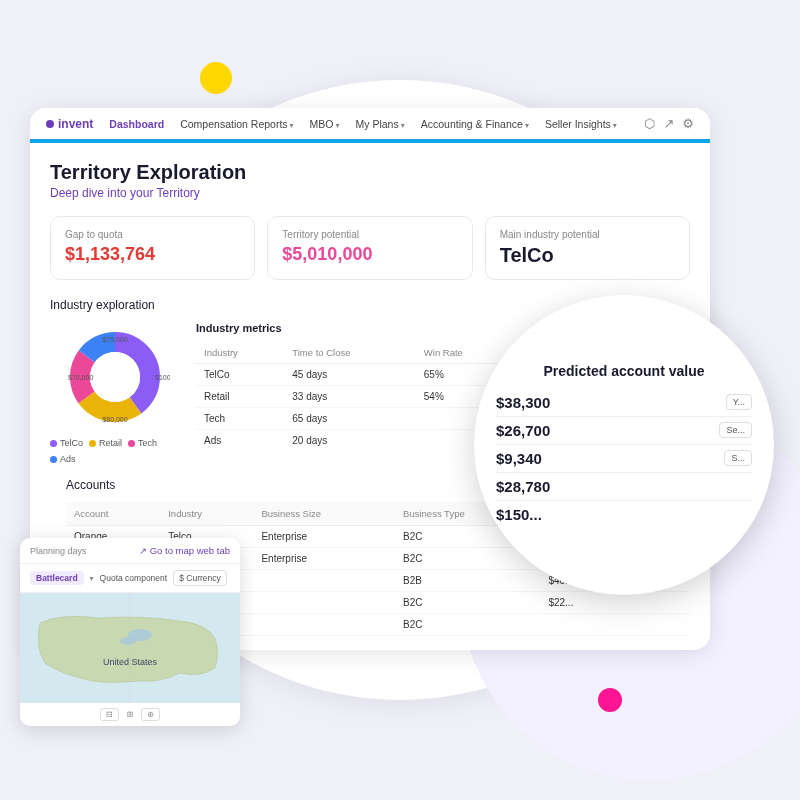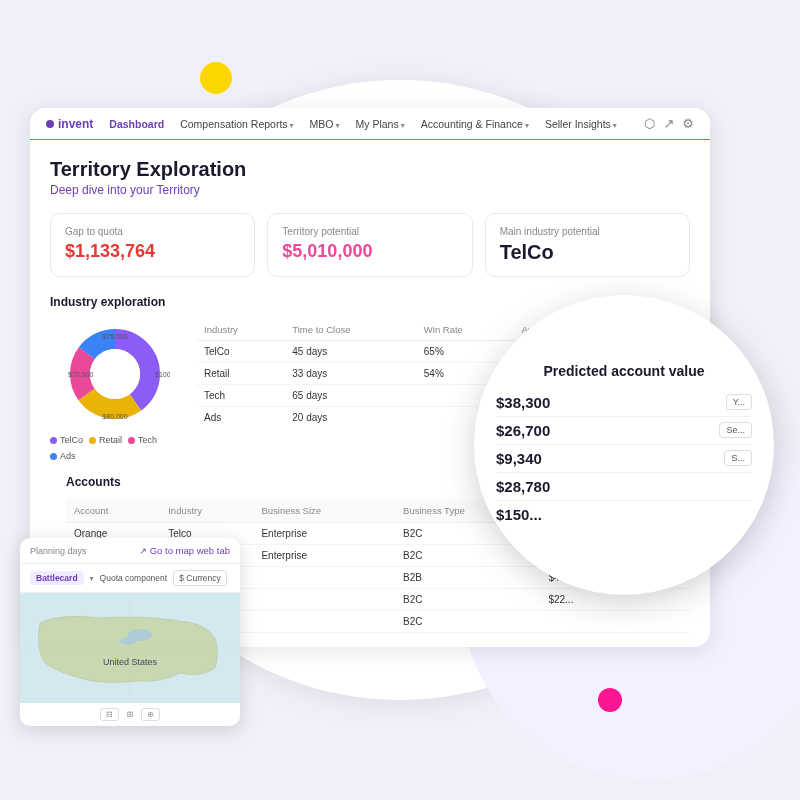--- a/index.html
+++ b/index.html
@@ -58,21 +58,21 @@
       box-shadow: 0 4px 24px rgba(0,0,0,0.10);
       z-index: 5;
       overflow: hidden;
     }
 
     
     .navbar {
       display: flex;
       align-items: center;
       padding: 8px 16px;
-      border-bottom: 1px solid #0ea5e9;
+      border-bottom: 4px solid #0ea5e9;
       background: white;
       gap: 16px;
       font-size: 11px;
       color: #333;
     }
     .navbar-brand {
       display: flex;
       align-items: center;
       gap: 4px;
       font-weight: 700;
@@ -147,21 +147,21 @@
       font-size: 18px;
       font-weight: 700;
     }
     .kpi-value-red { color: #e53935; }
     .kpi-value-dark { color: #ec4899; }
     .kpi-value-telco { color: #1a1a2e; font-size: 20px; }
 
     
     .section-label {
       font-size: 12px;
-      font-weight: 700;
+      font-weight: 400;
       color: #1a1a2e;
       margin-bottom: 10px;
     }
 
     .industry-row {
       display: flex;
       gap: 16px;
       margin-bottom: 14px;
     }
 
@@ -407,20 +407,21 @@
             <span>Tech</span>
           </div>
           <div class="legend-item">
             <div class="legend-dot" style="background:#3B82F6;"></div>
             <span>Ads</span>
           </div>
         </div>
       </div>
 
       <div class="metrics-panel">
+        <div class="metrics-title">Industry metrics</div>
         <table class="metrics-table">
           <thead>
             <tr>
               <th>Industry</th>
               <th>Time to Close</th>
               <th>Win Rate</th>
               <th>Average Deal Value</th>
             </tr>
           </thead>
           <tbody id="metrics-tbody">

